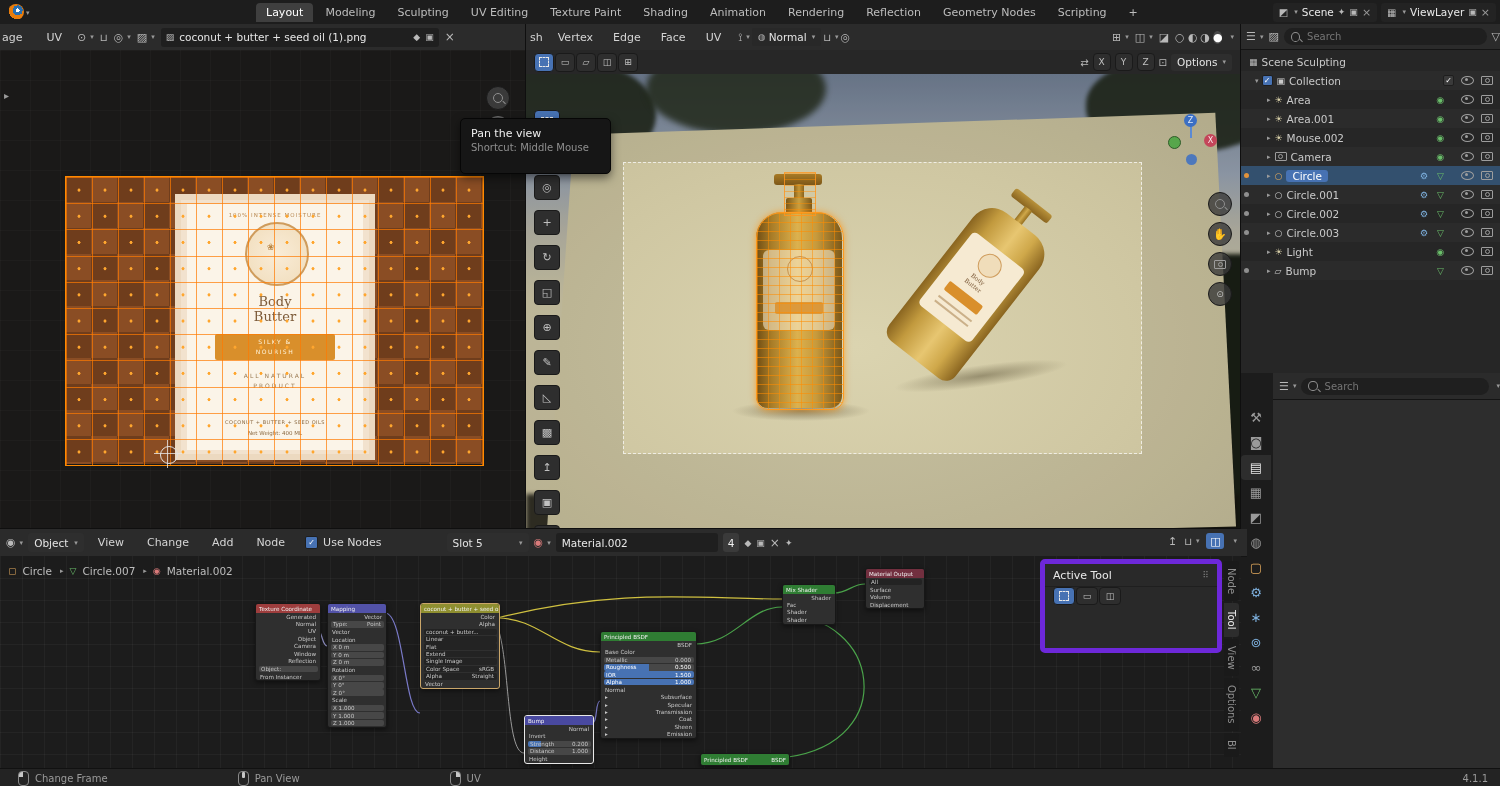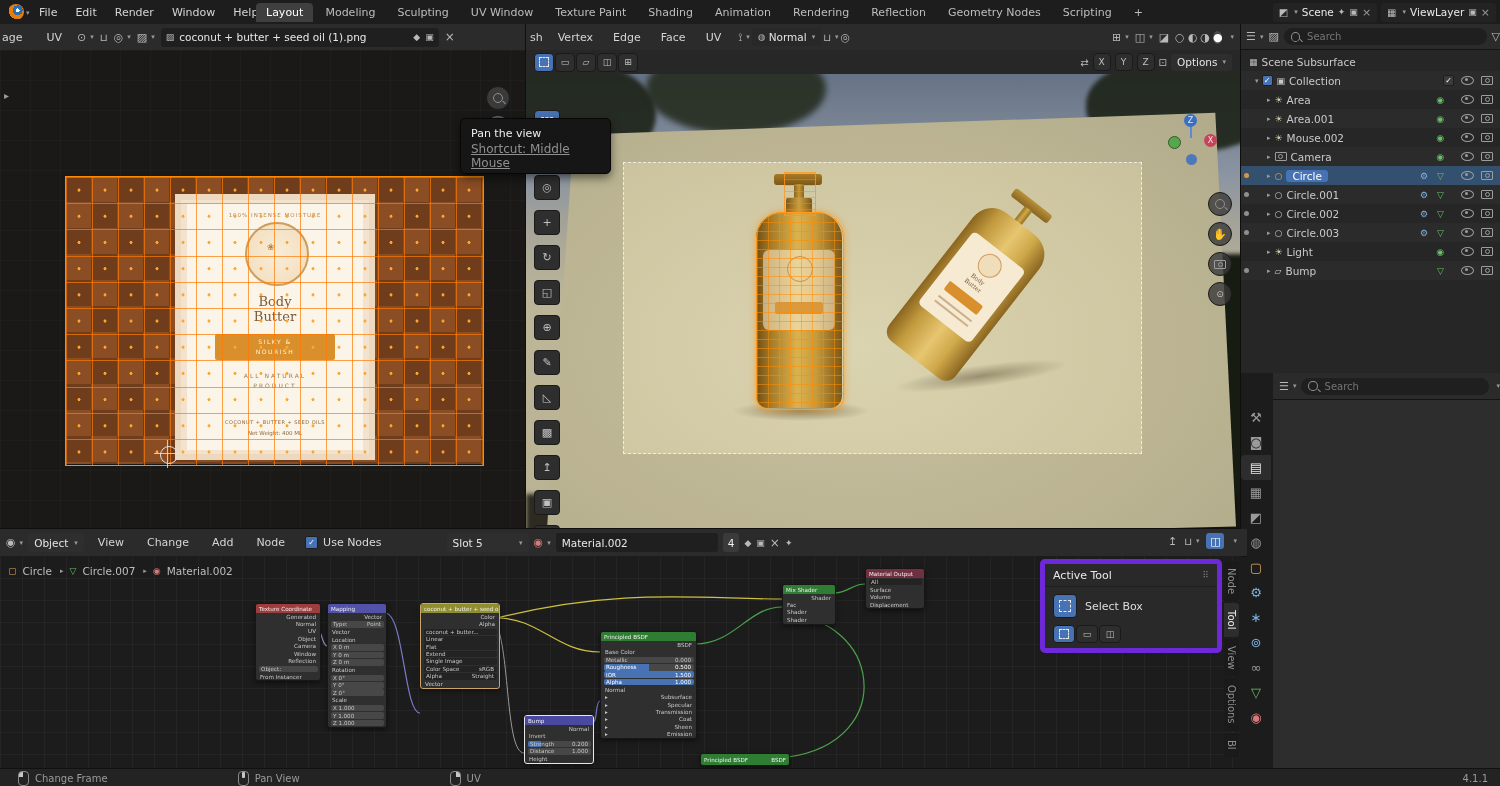--- a/index.html
+++ b/index.html
@@ -50,32 +50,25 @@
   .vtab.active{background:#2d2d2d;color:#ededed;}
 </style>
 </head>
 <body>
 
 <div id="app">
 
   <div class="a hdr r" style="left:0;top:0;width:1500px;height:24px;background:#1d1d1d;">
     <span class="a" style="left:8px;top:4px;width:16px;height:16px;background:radial-gradient(circle at 60% 40%,#fff 0 2px,#2a6fb0 2px 5px,#e87d0d 5px 9px,transparent 9px);border-radius:50%;"></span>
     <span class="a chev" style="left:24px;top:9px;">▾</span>
-    <div class="a r" style="left:30px;top:0;height:24px;">
-      <span class="menu">File</span>
-      <span class="menu">Edit</span>
-      <span class="menu">Render</span>
-      <span class="menu">Window</span>
-      <span class="menu">Help</span>
-    </div>
     <div class="a r" style="left:256px;top:0;height:24px;gap:2px;">
       <span class="tab active">Layout</span>
       <span class="tab">Modeling</span>
       <span class="tab">Sculpting</span>
-      <span class="tab">UV Window</span>
+      <span class="tab">UV Editing</span>
       <span class="tab">Texture Paint</span>
       <span class="tab">Shading</span>
       <span class="tab">Animation</span>
       <span class="tab">Rendering</span>
       <span class="tab">Reflection</span>
       <span class="tab">Geometry Nodes</span>
       <span class="tab">Scripting</span>
       <span class="tab">+</span>
     </div>
     <div class="a r" style="right:4px;top:2px;height:20px;gap:4px;">
@@ -161,21 +154,21 @@
 
       <div class="a tbtn" style="left:486px;top:36px;width:22px;height:22px;border-radius:50%;background:#3a3a3a;">
           <span class="i-search"></span>
         </div>
       <div class="a tbtn" style="left:486px;top:66px;width:22px;height:22px;border-radius:50%;background:#4a4a4a;border-color:#6a6a6a;color:#eee;">✋</div>
     </div>
   </div>
 
   <div class="a" style="left:460px;top:118px;width:149px;height:54px;background:#161616;border:1px solid #060606;border-radius:5px;z-index:50;box-shadow:0 4px 10px rgba(0,0,0,.5);">
     <div style="padding:8px 10px 2px;color:#eeeeee;font-size:11px;">Pan the view</div>
-    <div style="padding:0 10px;color:#8f8f8f;font-size:12px;text-decoration:underline;">Shortcut: Middle Mouse</div>
+    <div style="padding:0 10px;color:#8f8f8f;font-size:10px;">Shortcut: Middle Mouse</div>
   </div>
 
   <div class="a" style="left:526px;top:24px;width:714px;height:504px;overflow:hidden;border-right:1px solid #0f0f0f;">
 
     <div class="a hdr r" style="left:0;top:0;width:714px;height:26px;gap:2px;">
       <span class="menu" style="padding:0 4px;">sh</span>
       <span class="menu">Vertex</span>
       <span class="menu">Edge</span>
       <span class="menu">Face</span>
       <span class="menu">UV</span>
@@ -328,21 +321,21 @@
       <div class="r" style="flex:1;height:17px;background:#1f1f1f;border-radius:9px;padding:0 7px;gap:5px;">
         <span class="i-search"></span>
         <input style="background: transparent; border: 0px; outline: 0px; color: rgb(221, 221, 221); font-size: 10px; width: 100%; font-family: inherit;" placeholder="Search">
       </div>
       <span class="ico" style="margin-right:5px;">▽</span>
     </div>
 
     <div class="a" style="left:0;top:28px;width:259px;height:318px;font-size:10.5px;">
       <div class="orow" style="top:0;">
         <span class="ico" style="margin-left:8px;font-size:9px;">▦</span>
-        <span class="nm">Scene Subsurface</span>
+        <span class="nm">Scene Sculpting</span>
       </div>
       <div class="orow" style="top:19px;background:#2b2b2b;">
         <span class="chev" style="margin-left:14px;">▾</span>
         <span class="cb on" style="margin-left:3px;width:9px;height:9px;">✓</span>
         <span class="ico" style="margin-left:4px;font-size:9px;color:#c9c9c9;">▣</span>
         <span class="nm">Collection</span>
         <span class="oric" style="right:46px;">
             <span class="cb" style="width:9px;height:9px;">✓</span>
           </span>
         <span class="oric" style="right:26px;">
@@ -771,26 +764,20 @@
         <span>Principled BSDF</span>
         <span>BSDF</span>
       </div>
     </div>
 
     <div class="a" style="left:1040px;top:30px;width:172px;height:84px;background:rgba(42,42,42,.96);border:5px solid #6d28d9;border-radius:5px;z-index:6;">
       <div class="r" style="height:22px;padding:0 8px;justify-content:space-between;border-bottom:1px solid #1f1f1f;">
         <span style="color:#e8e8e8;">Active Tool</span>
         <span class="ico" style="font-size:9px;color:#777;">⠿</span>
       </div>
-      <div class="r" style="padding:7px 8px;gap:8px;">
-        <span class="tbtn active" style="width:22px;height:22px;">
-            <span class="dashedbox"></span>
-          </span>
-        <span style="color:#dcdcdc;">Select Box</span>
-      </div>
       <div class="r" style="padding:0 8px;gap:1px;">
         <span class="tbtn active" style="width:20px;height:16px;">
             <span class="dashedbox" style="width:8px;height:8px;"></span>
           </span>
         <span class="tbtn" style="width:20px;height:16px;font-size:9px;">▭</span>
         <span class="tbtn" style="width:20px;height:16px;font-size:9px;">◫</span>
       </div>
     </div>
 
     <div class="a" style="right:2px;top:32px;display:flex;flex-direction:column;z-index:6;">

